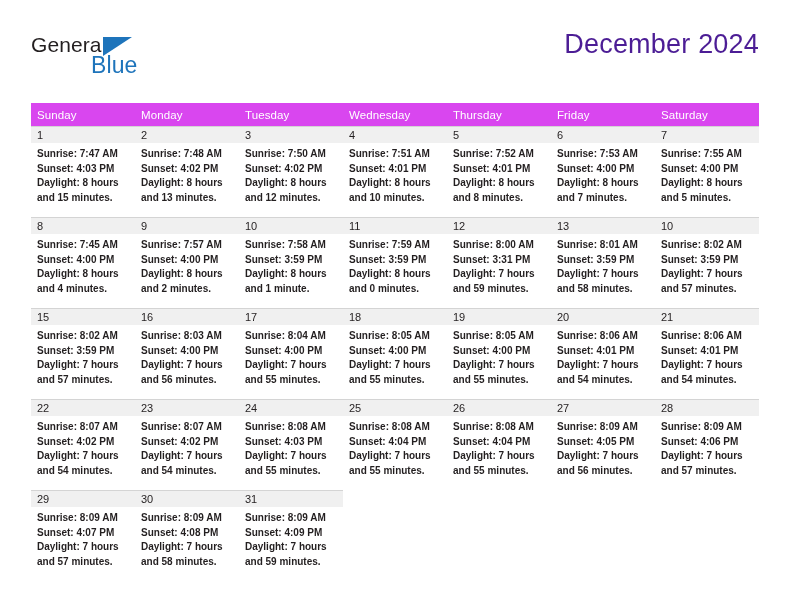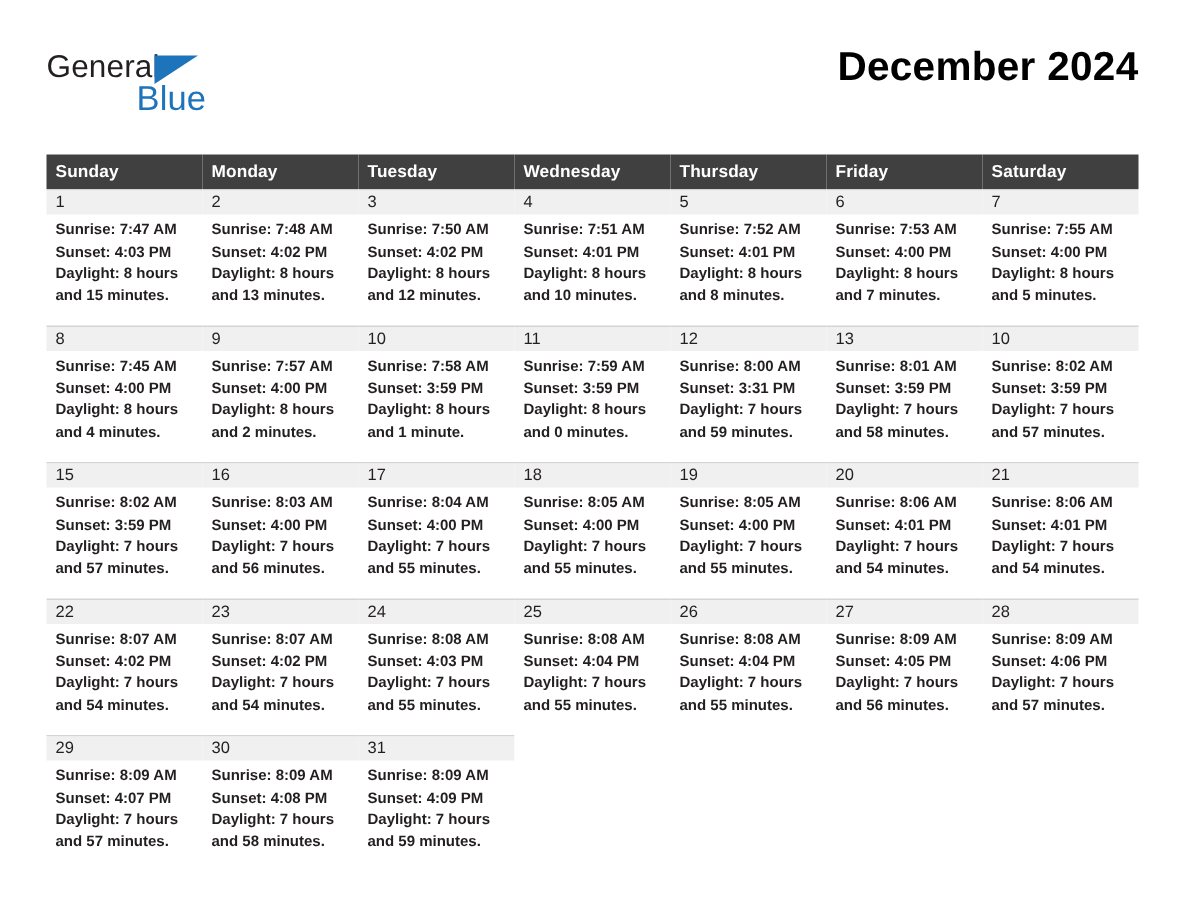--- a/index.html
+++ b/index.html
@@ -70,22 +70,22 @@
 
   .title-block {
     position: absolute;
     right: 33px;
     top: 28px;
     text-align: right;
   }
   .cal-title {
     font-size: 27px;
     line-height: 32px;
-    color: #000000;
-    font-weight: bold;
+    color: #4c1d95;
+    font-weight: normal;
     margin: 0;
     letter-spacing: 0.2px;
   }
   .cal-subtitle {
     font-size: 14.5px;
     line-height: 20px;
     color: #231f20;
     margin: 7px 0 0 0;
     letter-spacing: 0.05px;
   }
@@ -93,24 +93,24 @@
   
   .calendar {
     position: absolute;
     left: 31px;
     top: 103px;
     width: 728px;
     border-collapse: collapse;
     table-layout: fixed;
   }
   .calendar th {
-    background: #404040;
+    background: #d946ef;
     color: #ffffff;
     font-size: 11.5px;
-    font-weight: bold;
+    font-weight: normal;
     text-align: left;
     padding: 5px 0 5px 6px;
     height: 13px;
     letter-spacing: 0.1px;
   }
   .calendar td {
     vertical-align: top;
     padding: 0;
     width: 104px;
     border: none;

